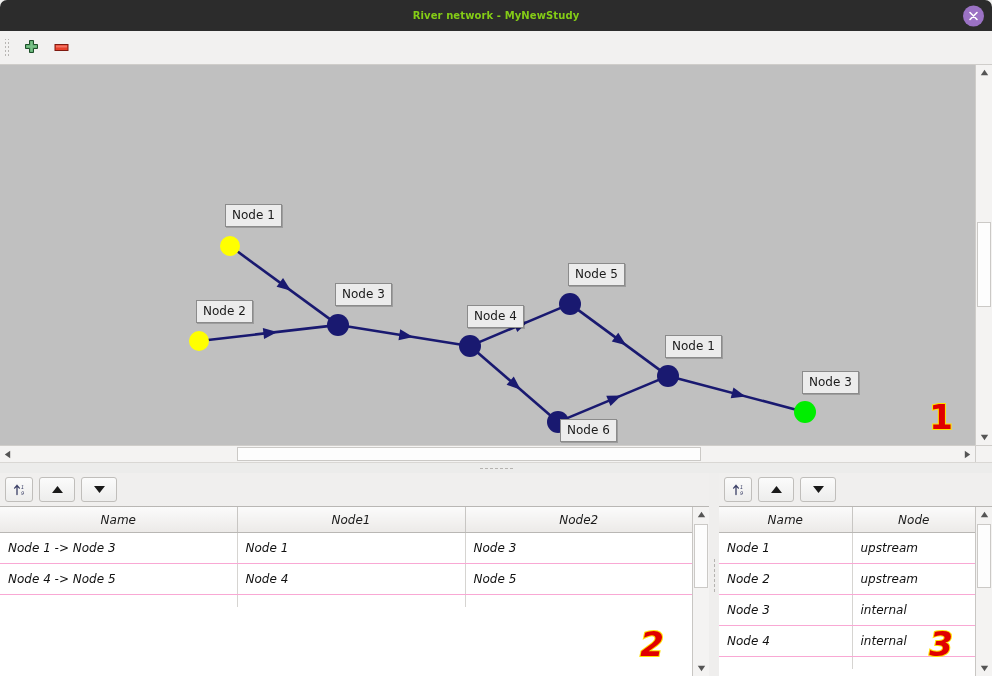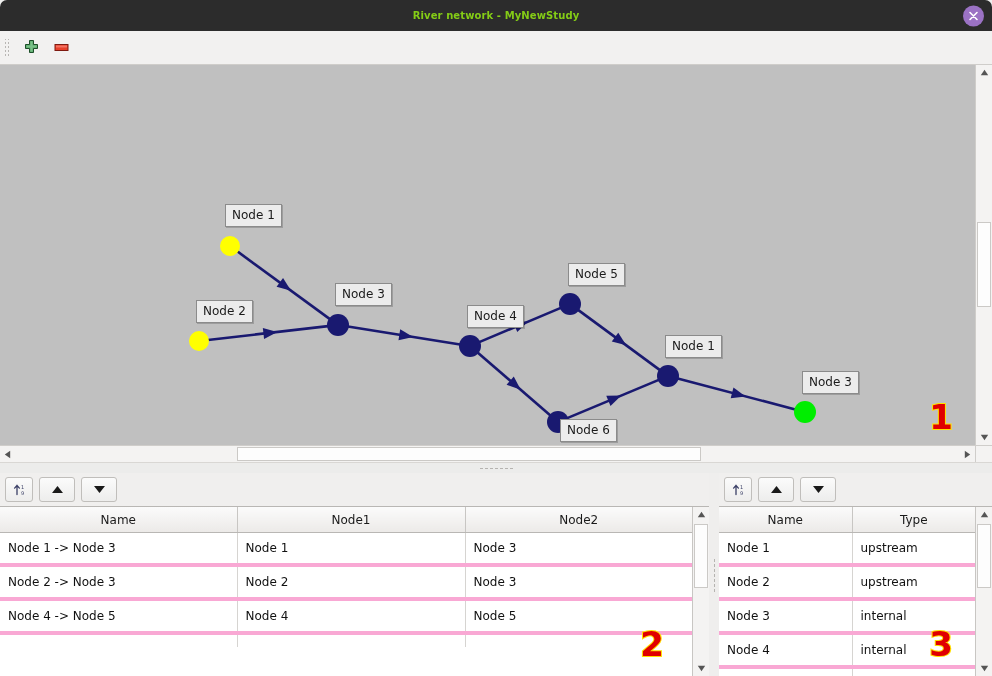--- a/index.html
+++ b/index.html
@@ -186,20 +186,21 @@
     background-image: radial-gradient(#b5b3b0 40%, transparent 41%);
     background-size: 5px 3px;
   }
 
   
   .bottom {
     flex: 1 1 auto;
     display: flex;
     min-height: 0;
     background: #be185d;
+    font-style: italic;
   }
   .pane {
     display: flex;
     flex-direction: column;
     min-width: 0;
     background: #f0efee;
   }
   .pane-left { flex: 0 0 709px; }
   .pane-right { flex: 1 1 auto; }
 
@@ -269,21 +270,21 @@
     color: #1a1a1a;
     text-align: center;
     padding: 0;
     user-select: none;
     cursor: pointer;
   }
   table.grid th:last-child { border-right: none; }
   table.grid td {
     height: 30px;
     border-right: 1px solid #d6d4d1;
-    border-bottom: 4px solid #f9a8d4;
+    border-bottom: 1px solid #f9a8d4;
     padding: 0 0 0 8px;
     font-size: 12px;
     color: #111111;
     white-space: nowrap;
     overflow: hidden;
     text-overflow: ellipsis;
     background: #ffffff;
     cursor: default;
   }
   table.grid td:last-child { border-right: none; }
@@ -447,25 +448,20 @@
                   <th>Node2</th>
                 </tr>
               </thead>
             <tbody id="reaches-body">
                 <tr>
                   <td>Node 1 -&gt; Node 3</td>
                   <td>Node 1</td>
                   <td>Node 3</td>
                 </tr>
                 <tr>
-                  <td>Node 2 -&gt; Node 3</td>
-                  <td>Node 2</td>
-                  <td>Node 3</td>
-                </tr>
-                <tr>
                   <td>Node 4 -&gt; Node 5</td>
                   <td>Node 4</td>
                   <td>Node 5</td>
                 </tr>
                 <tr class="filler">
                   <td></td>
                   <td></td>
                   <td></td>
                 </tr>
               </tbody>
@@ -518,21 +514,21 @@
       <div class="table-area">
         <div class="table-scroll" style="position:relative;">
           <table class="grid" id="nodes-table">
             <colgroup>
                 <col style="width:133px">
                 <col>
               </colgroup>
             <thead>
                 <tr id="nodes-head">
                   <th>Name</th>
-                  <th>Type</th>
+                  <th>Node</th>
                 </tr>
               </thead>
             <tbody id="nodes-body">
                 <tr>
                   <td>Node 1</td>
                   <td>upstream</td>
                 </tr>
                 <tr>
                   <td>Node 2</td>
                   <td>upstream</td>

